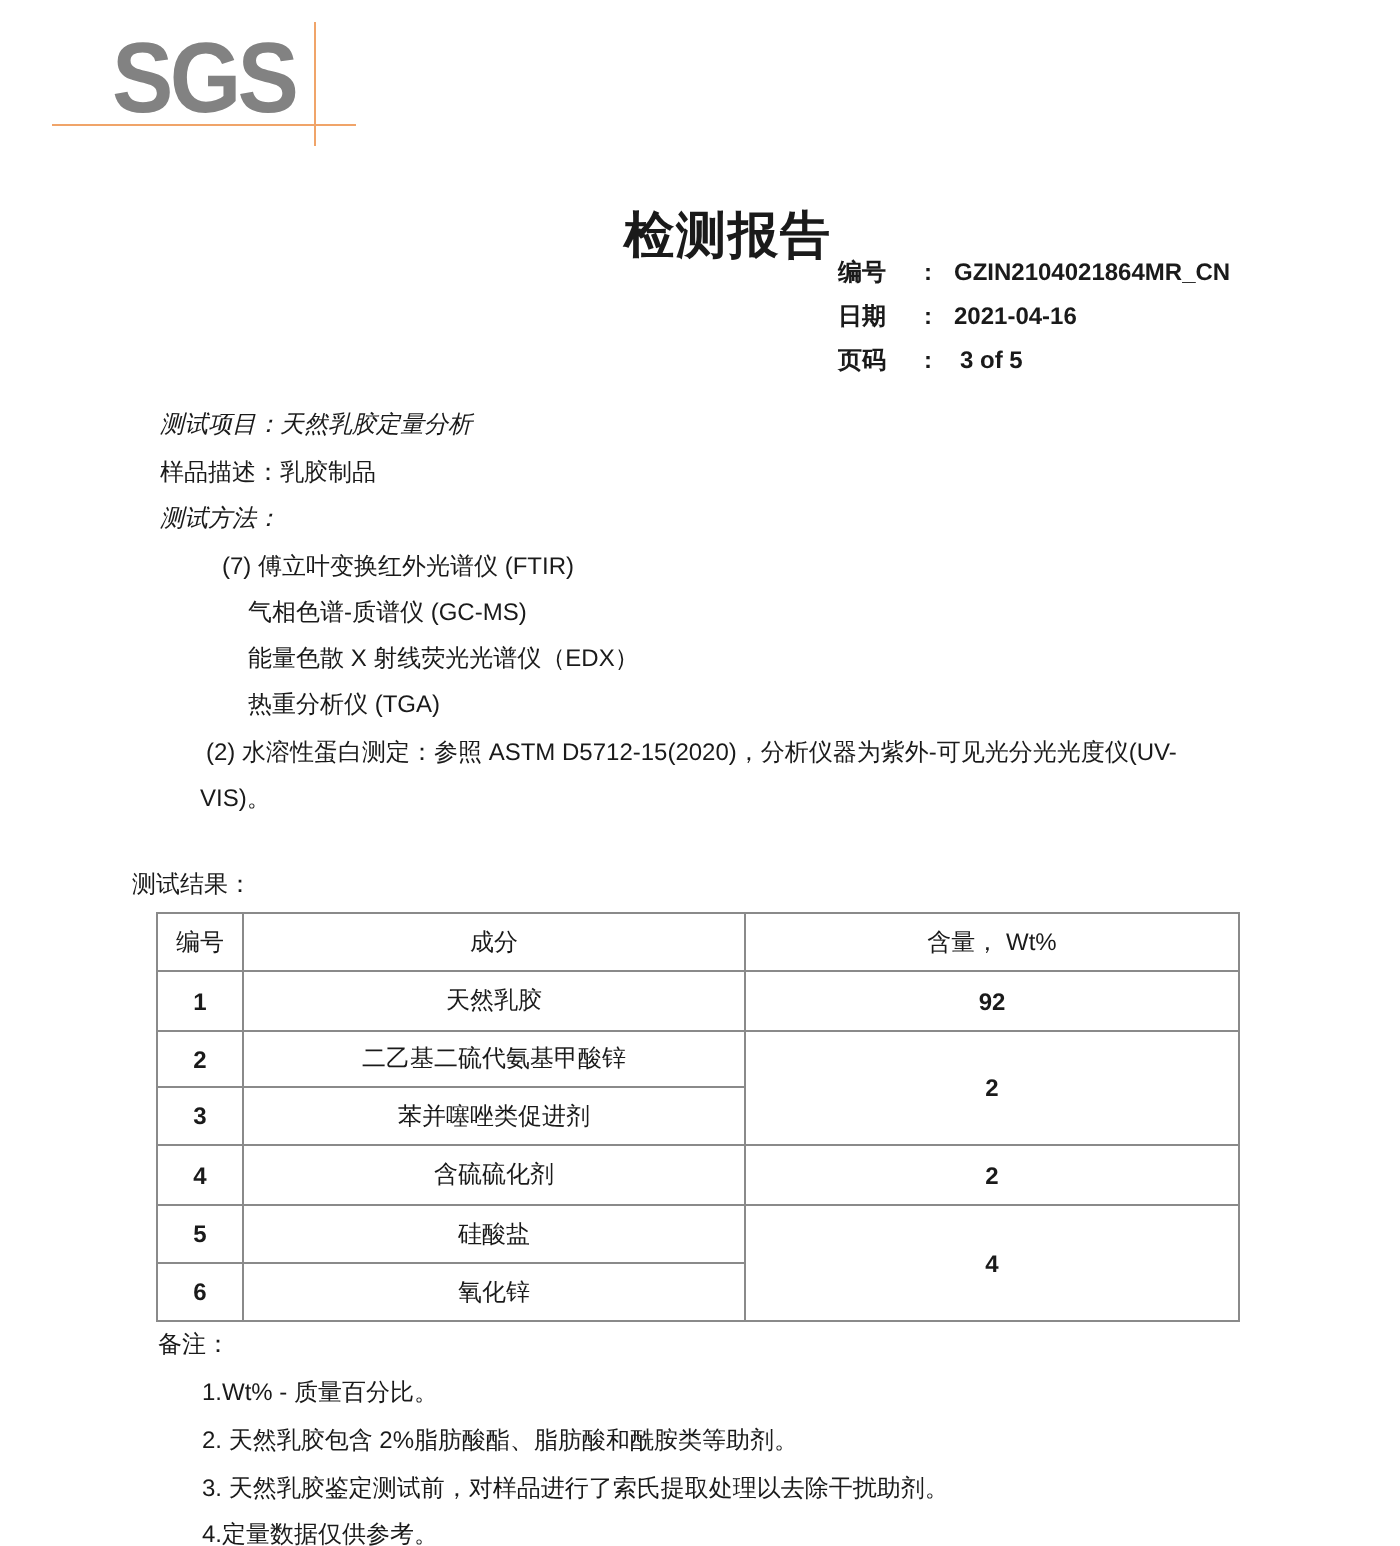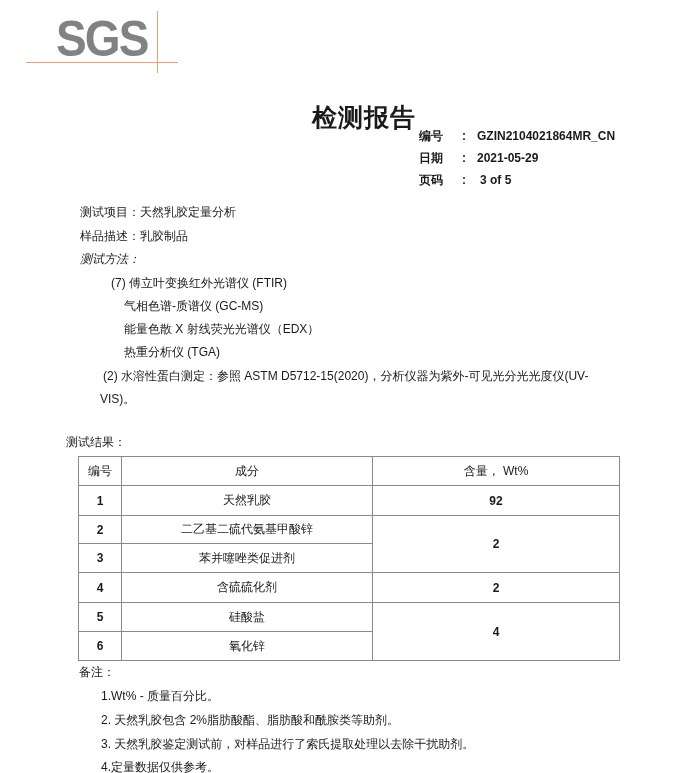--- a/index.html
+++ b/index.html
@@ -31,27 +31,27 @@
   <div class="logo-hline"></div>
   <div class="logo-vline"></div>
 </div>
 
 <div class="title">检测报告</div>
 
 <div class="meta" style="top:128px;">
   <span class="k">编号</span><span class="c">:</span><span>GZIN2104021864MR_CN</span>
 </div>
 <div class="meta" style="top:150px;">
-  <span class="k">日期</span><span class="c">:</span><span>2021-05-29</span>
+  <span class="k">日期</span><span class="c">:</span><span>2021-04-16</span>
 </div>
 <div class="meta" style="top:172px;">
   <span class="k">页码</span><span class="c">:</span><span style="margin-left:3px">3 of 5</span>
 </div>
 
-<div class="body-line" style="left:80px; top:204px;">测试项目：天然乳胶定量分析</div>
+<div class="body-line" style="left:80px; top:204px;font-style:italic;">测试项目：天然乳胶定量分析</div>
 <div class="body-line" style="left:80px; top:228px;">样品描述：乳胶制品</div>
 <div class="body-line" style="left:80px; top:251px;font-style:italic;">测试方法：</div>
 <div class="body-line" style="left:111px; top:275px;">(7) 傅立叶变换红外光谱仪 (FTIR)</div>
 <div class="body-line" style="left:124px; top:298px;">气相色谱-质谱仪 (GC-MS)</div>
 <div class="body-line" style="left:124px; top:321px;">能量色散 X 射线荧光光谱仪（EDX）</div>
 <div class="body-line" style="left:124px; top:344px;">热重分析仪 (TGA)</div>
 <div class="body-line" style="left:103px; top:368px;">(2) 水溶性蛋白测定：参照 ASTM D5712-15(2020)，分析仪器为紫外-可见光分光光度仪(UV-</div>
 <div class="body-line" style="left:100px; top:391px;">VIS)。</div>
 <div class="body-line" style="left:66px; top:434px;">测试结果：</div>
 

